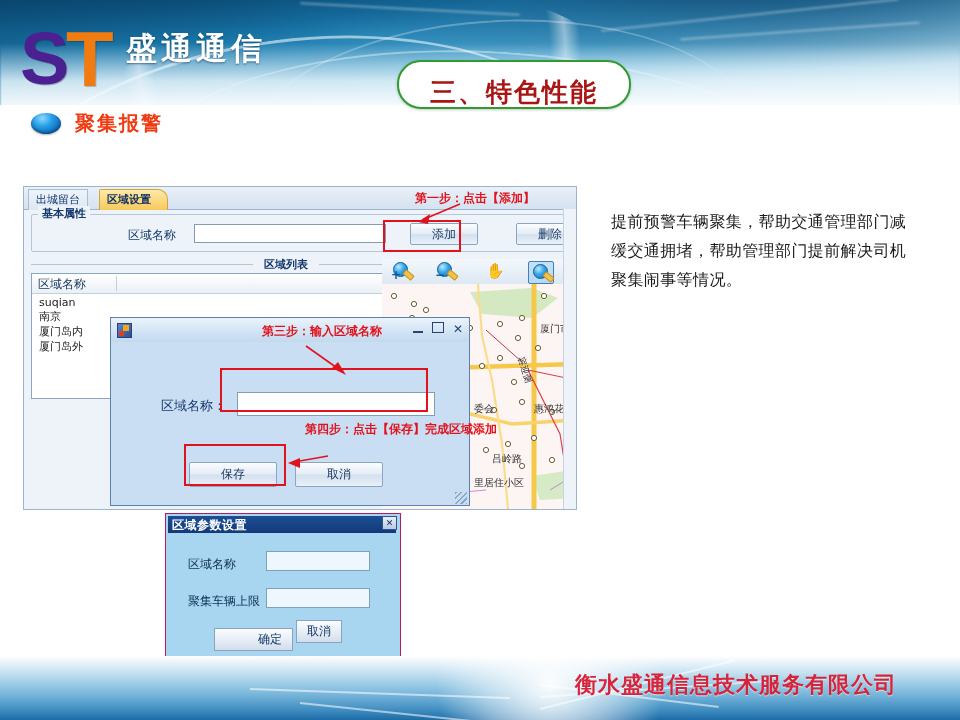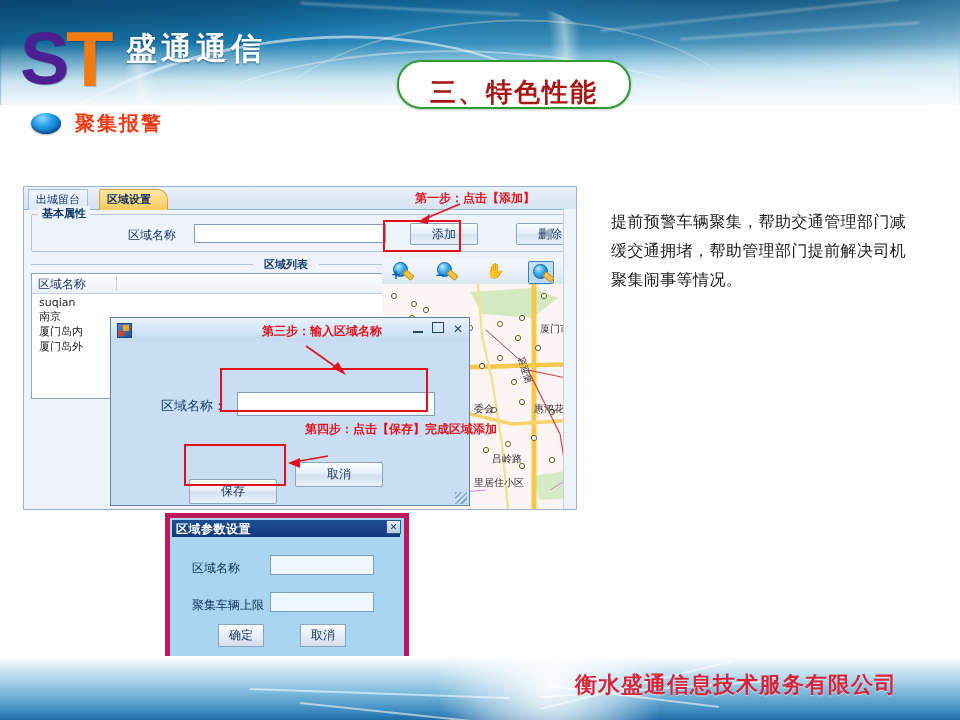--- a/index.html
+++ b/index.html
@@ -220,21 +220,21 @@
   .dlg1 .wbtns span{font-size:12px;line-height:12px;}
   .dlg1 .minb{display:inline-block;width:10px;height:2px;background:#25456f;margin-top:7px;}
   .dlg1 .maxb{display:inline-block;width:10px;height:9px;border:1.5px solid #25456f;}
   .dlg1 .body{position:absolute;left:0;top:24px;width:358px;height:163px;background:#c9ddf3;}
   .dlg1 .grip{position:absolute;right:2px;bottom:1px;width:12px;height:12px;
     background:repeating-linear-gradient(135deg,#8aa8c8 0 1.5px,transparent 1.5px 4px);}
 
   
   .dlg2{
     position:absolute;left:165px;top:513px;width:234px;height:157px;
-    background:#a8d5ef;border:5px solid #be185d;
+    background:#a8d5ef;border:1px solid #be185d;
     font-family:"DejaVu Sans","Liberation Sans",sans-serif;
   }
   .dlg2 .titlebar{
     position:absolute;left:2px;top:2px;width:228px;height:17px;
     background:linear-gradient(180deg,#1c4f93 0%,#13397a 100%);
   }
   .dlg2 .ttl{position:absolute;left:4px;top:1px;font-size:12px;font-weight:bold;color:#ffffff;letter-spacing:.5px;}
   .dlg2 .closeb{
     position:absolute;right:3px;top:2px;width:13px;height:12px;
     background:linear-gradient(180deg,#e8eff7,#b9cbe0);border:1px solid #30548c;
@@ -429,36 +429,36 @@
       <div class="ttl">设置区域名称</div>
       <div class="wbtns">
         <span><i class="minb"></i></span>
         <span><i class="maxb"></i></span>
         <span>✕</span>
       </div>
     </div>
     <div class="body">
       <div class="field-label" style="left:50px;top:55px;font-size:13px;">区域名称：</div>
       <input class="txtbox" style="left: 126px; top: 50px; width: 188px; height: 22px; font-size: 12px; padding: 0px 4px;" value="">
-      <div class="btn" style="left:78px;top:120px;width:86px;height:23px;margin-top:17px;">保存</div>
+      <div class="btn" style="left:78px;top:120px;width:86px;height:23px;">保存</div>
       <div class="btn" style="left:184px;top:120px;width:86px;height:23px;">取消</div>
       <div class="grip"></div>
     </div>
   </div>
 
   <div class="dlg2">
     <div class="titlebar">
       <div class="ttl">区域参数设置</div>
     </div>
     <div class="closeb">✕</div>
     <div class="lbl" style="left:22px;top:42px;">区域名称</div>
     <input class="tb" style="left: 100px; top: 37px; width: 96px; height: 18px; font-size: 12px; padding: 0px 3px;" value="">
     <div class="lbl" style="left:22px;top:79px;">聚集车辆上限</div>
     <input class="tb" style="left: 100px; top: 74px; width: 96px; height: 18px; font-size: 12px; padding: 0px 3px;" value="">
-    <div class="b" style="left:48px;top:106px;width:44px;">确定</div>
+    <div class="b" style="left:48px;top:114px;width:44px;padding-left:33px;">确定</div>
     <div class="b" style="left:130px;top:106px;width:44px;">取消</div>
   </div>
 
   <div class="anno" style="left:415px;top:190px;font-size:12px;">第一步：点击【添加】</div>
   <div class="hilite" style="left:383px;top:220px;width:74px;height:28px;"></div>
   <svg class="arrowsvg" style="left:404px;top:200px;width:60px;height:26px;" viewBox="0 0 60 26">
     <path d="M56 4 L18 20" stroke="#e1121b" stroke-width="1.4" fill="none"></path>
     <path d="M14 22 L26 14 L24 24 Z" fill="#e1121b"></path>
   </svg>
 

